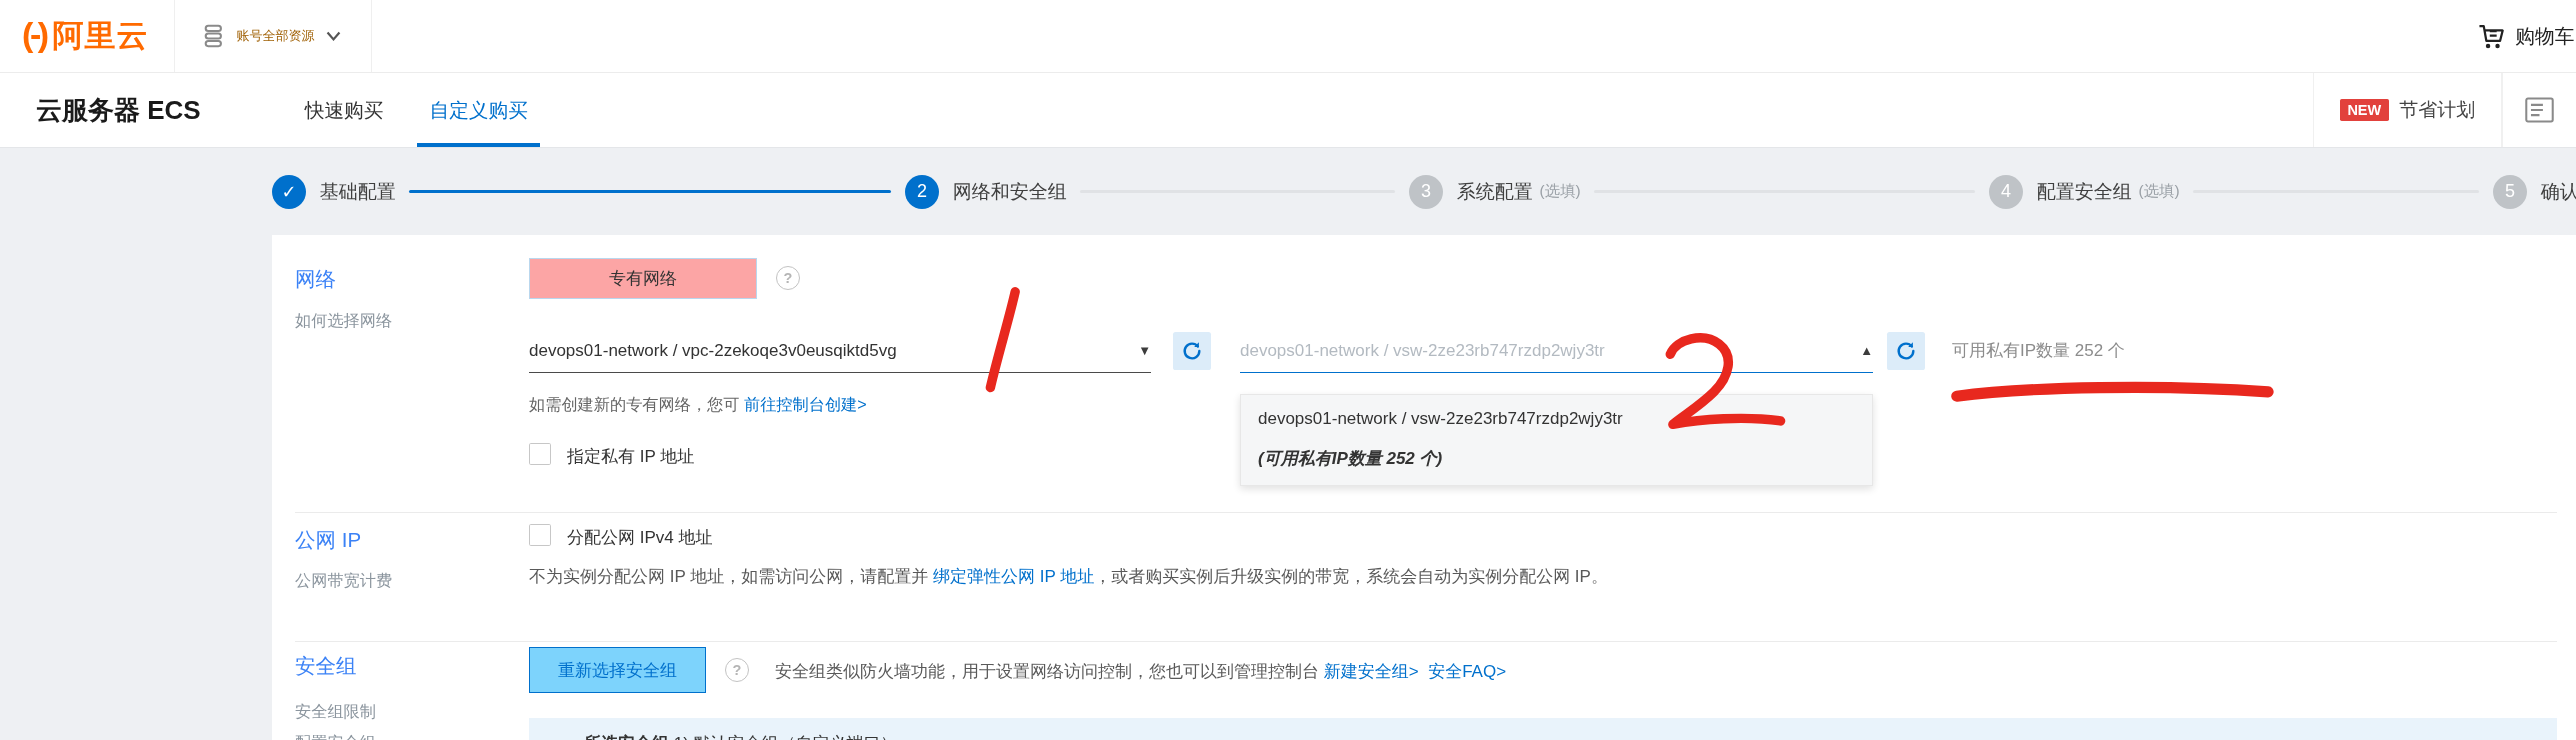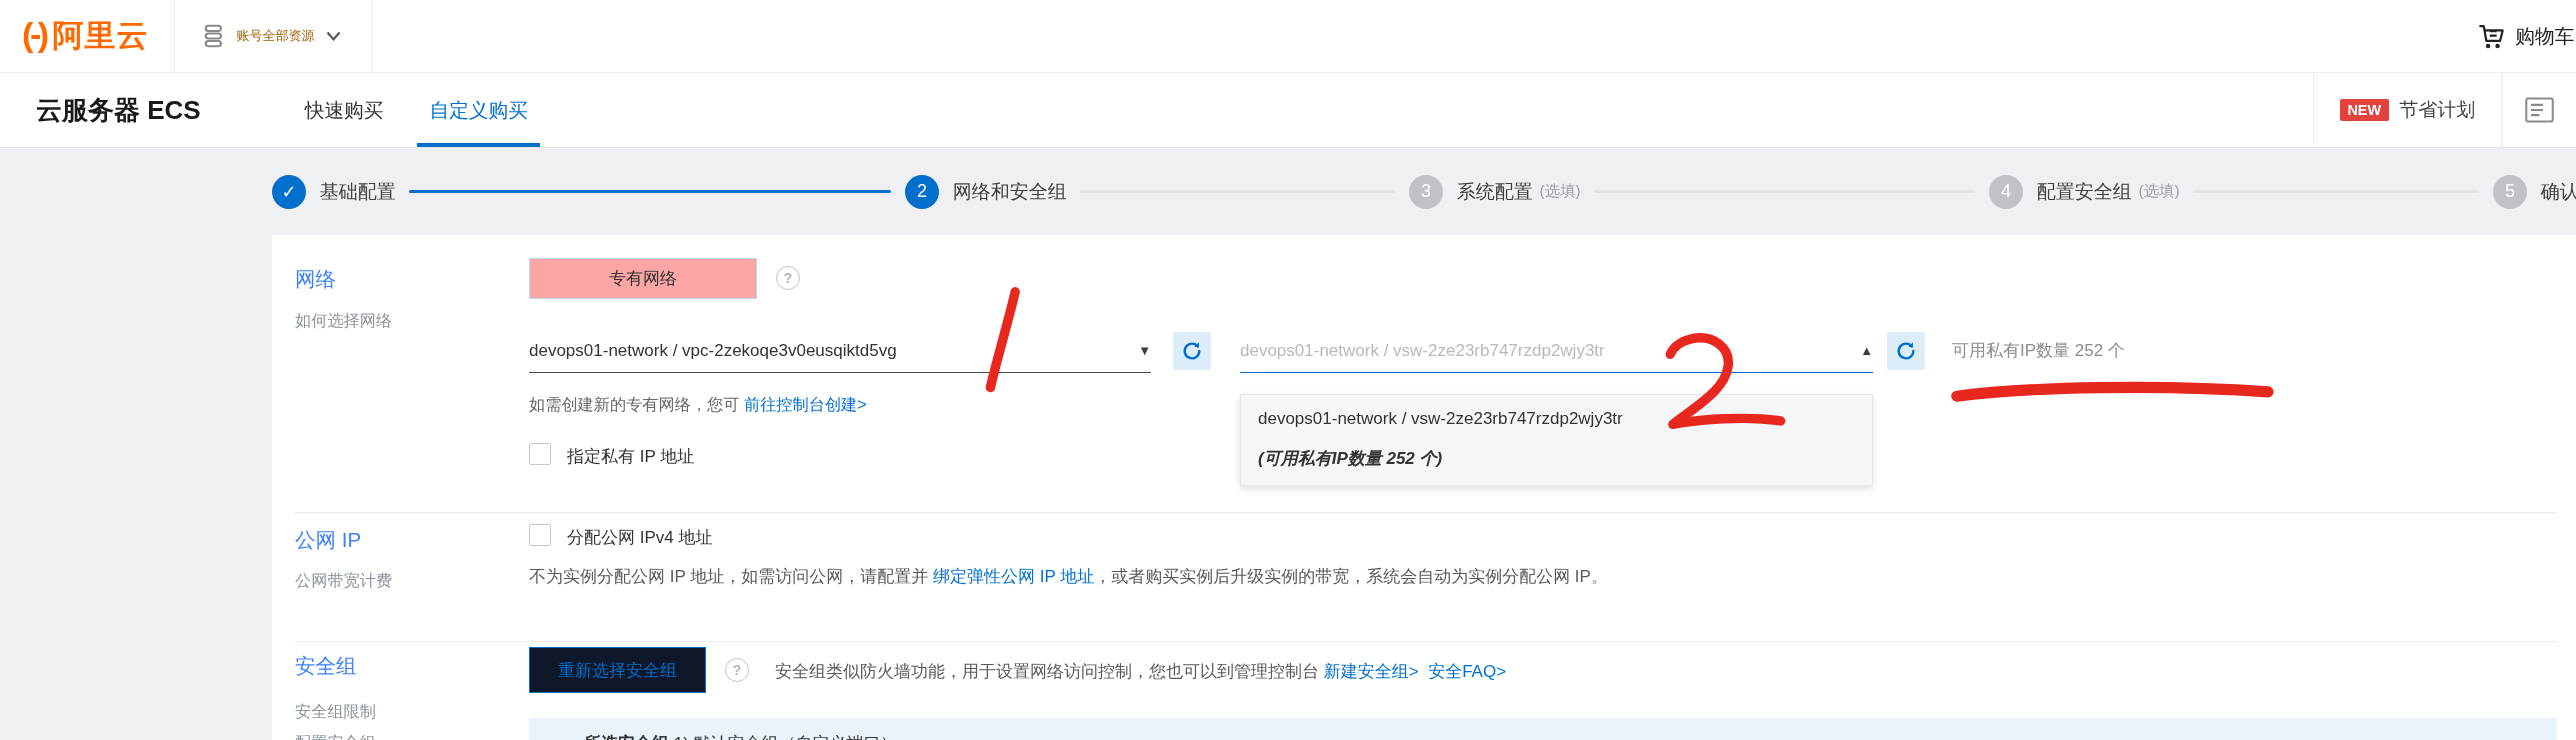--- a/index.html
+++ b/index.html
@@ -72,21 +72,21 @@
     background:#f5f6f7;border:0.9px solid #e7e7e7;box-shadow:0 2.6px 7.7px rgba(0,0,0,.12);
     padding:13.7px 17px 15.4px 17px;z-index:10;cursor:pointer;}
   .vsw-panel .l1{font-size:17px;color:#333;white-space:nowrap;}
   .vsw-panel .l2{font-size:17px;color:#333;font-weight:bold;margin-top:18px;white-space:nowrap;font-style:italic;}
   .hint{position:absolute;font-size:16.2px;color:#666;white-space:nowrap;}
   .hint .lnk,.lnk{color:#0070cc;cursor:pointer;}
   .cb{position:absolute;width:22px;height:22px;border:0.9px solid #c7c7c7;border-radius:1.7px;background:#fff;
     box-sizing:border-box;cursor:pointer;}
   .cb-label{position:absolute;font-size:17px;color:#333;white-space:nowrap;}
   .body-text{position:absolute;font-size:17px;color:#595959;white-space:nowrap;}
-  .reselect-btn{position:absolute;left:257px;top:412px;width:177px;height:46px;background:#0f172a;
+  .reselect-btn{position:absolute;left:257px;top:412px;width:177px;height:46px;background:#7dd3fc;
     border:0.9px solid #0070cc;box-sizing:border-box;color:#0070cc;font-size:17px;
     display:flex;align-items:center;justify-content:center;cursor:pointer;}
   .sel-box{position:absolute;left:257px;top:483px;right:19px;height:77px;background:#e9f3fb;
     padding:13.7px 0 0 55px;box-sizing:border-box;font-size:17px;color:#333;white-space:nowrap;}
   .sel-box b{font-weight:bold;}
   .annot{position:absolute;top:0;left:0;width:2576px;height:741px;z-index:50;pointer-events:none;}
   svg{display:block;}
 </style>
 </head>
 <body>

